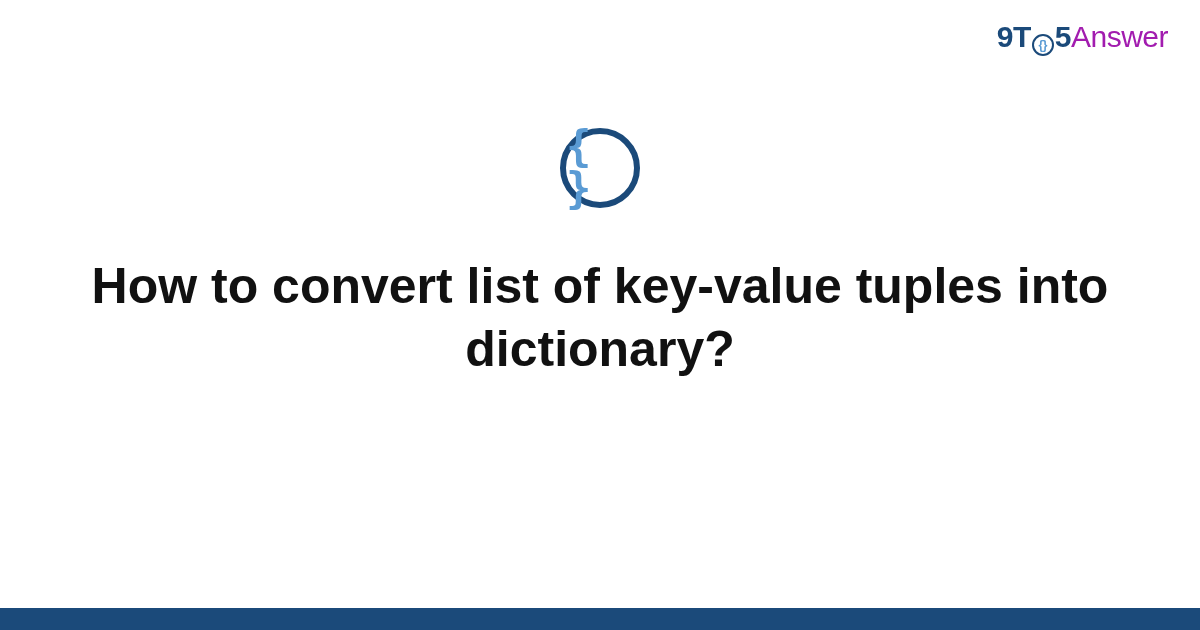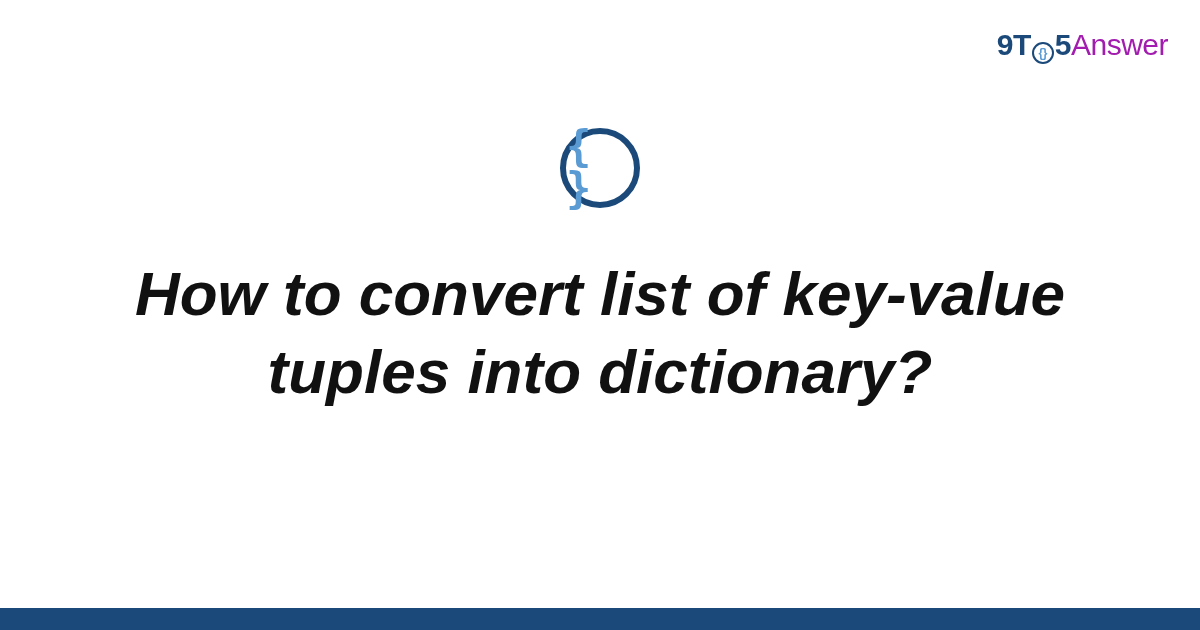--- a/index.html
+++ b/index.html
@@ -10,21 +10,21 @@
     body {
       width: 1200px;
       height: 630px;
       font-family: Arial, Helvetica, sans-serif;
       background: #ffffff;
       position: relative;
       overflow: hidden;
     }
     .brand {
       position: absolute;
-      top: 28px;
+      top: 20px;
       right: 32px;
       font-size: 30px;
       font-weight: 600;
       letter-spacing: -0.5px;
     }
     .brand .seg-9t {
       color: #1b4a7a;
     }
     .brand .seg-5 {
       color: #1b4a7a;
@@ -76,26 +76,25 @@
       font-family: "Consolas", "Monaco", monospace;
       line-height: 1;
       letter-spacing: 2px;
     }
     .title {
       position: absolute;
       top: 255px;
       left: 0;
       right: 0;
       text-align: center;
-      font-size: 62px;
+      font-size: 50px;
       font-weight: 700;
       color: #111111;
       line-height: 1.25;
       padding: 0 80px;
-      font-style: italic;
     }
     .footer-bar {
       position: absolute;
       bottom: 0;
       left: 0;
       right: 0;
       height: 22px;
       background: #1b4a7a;
     }
   </style>

